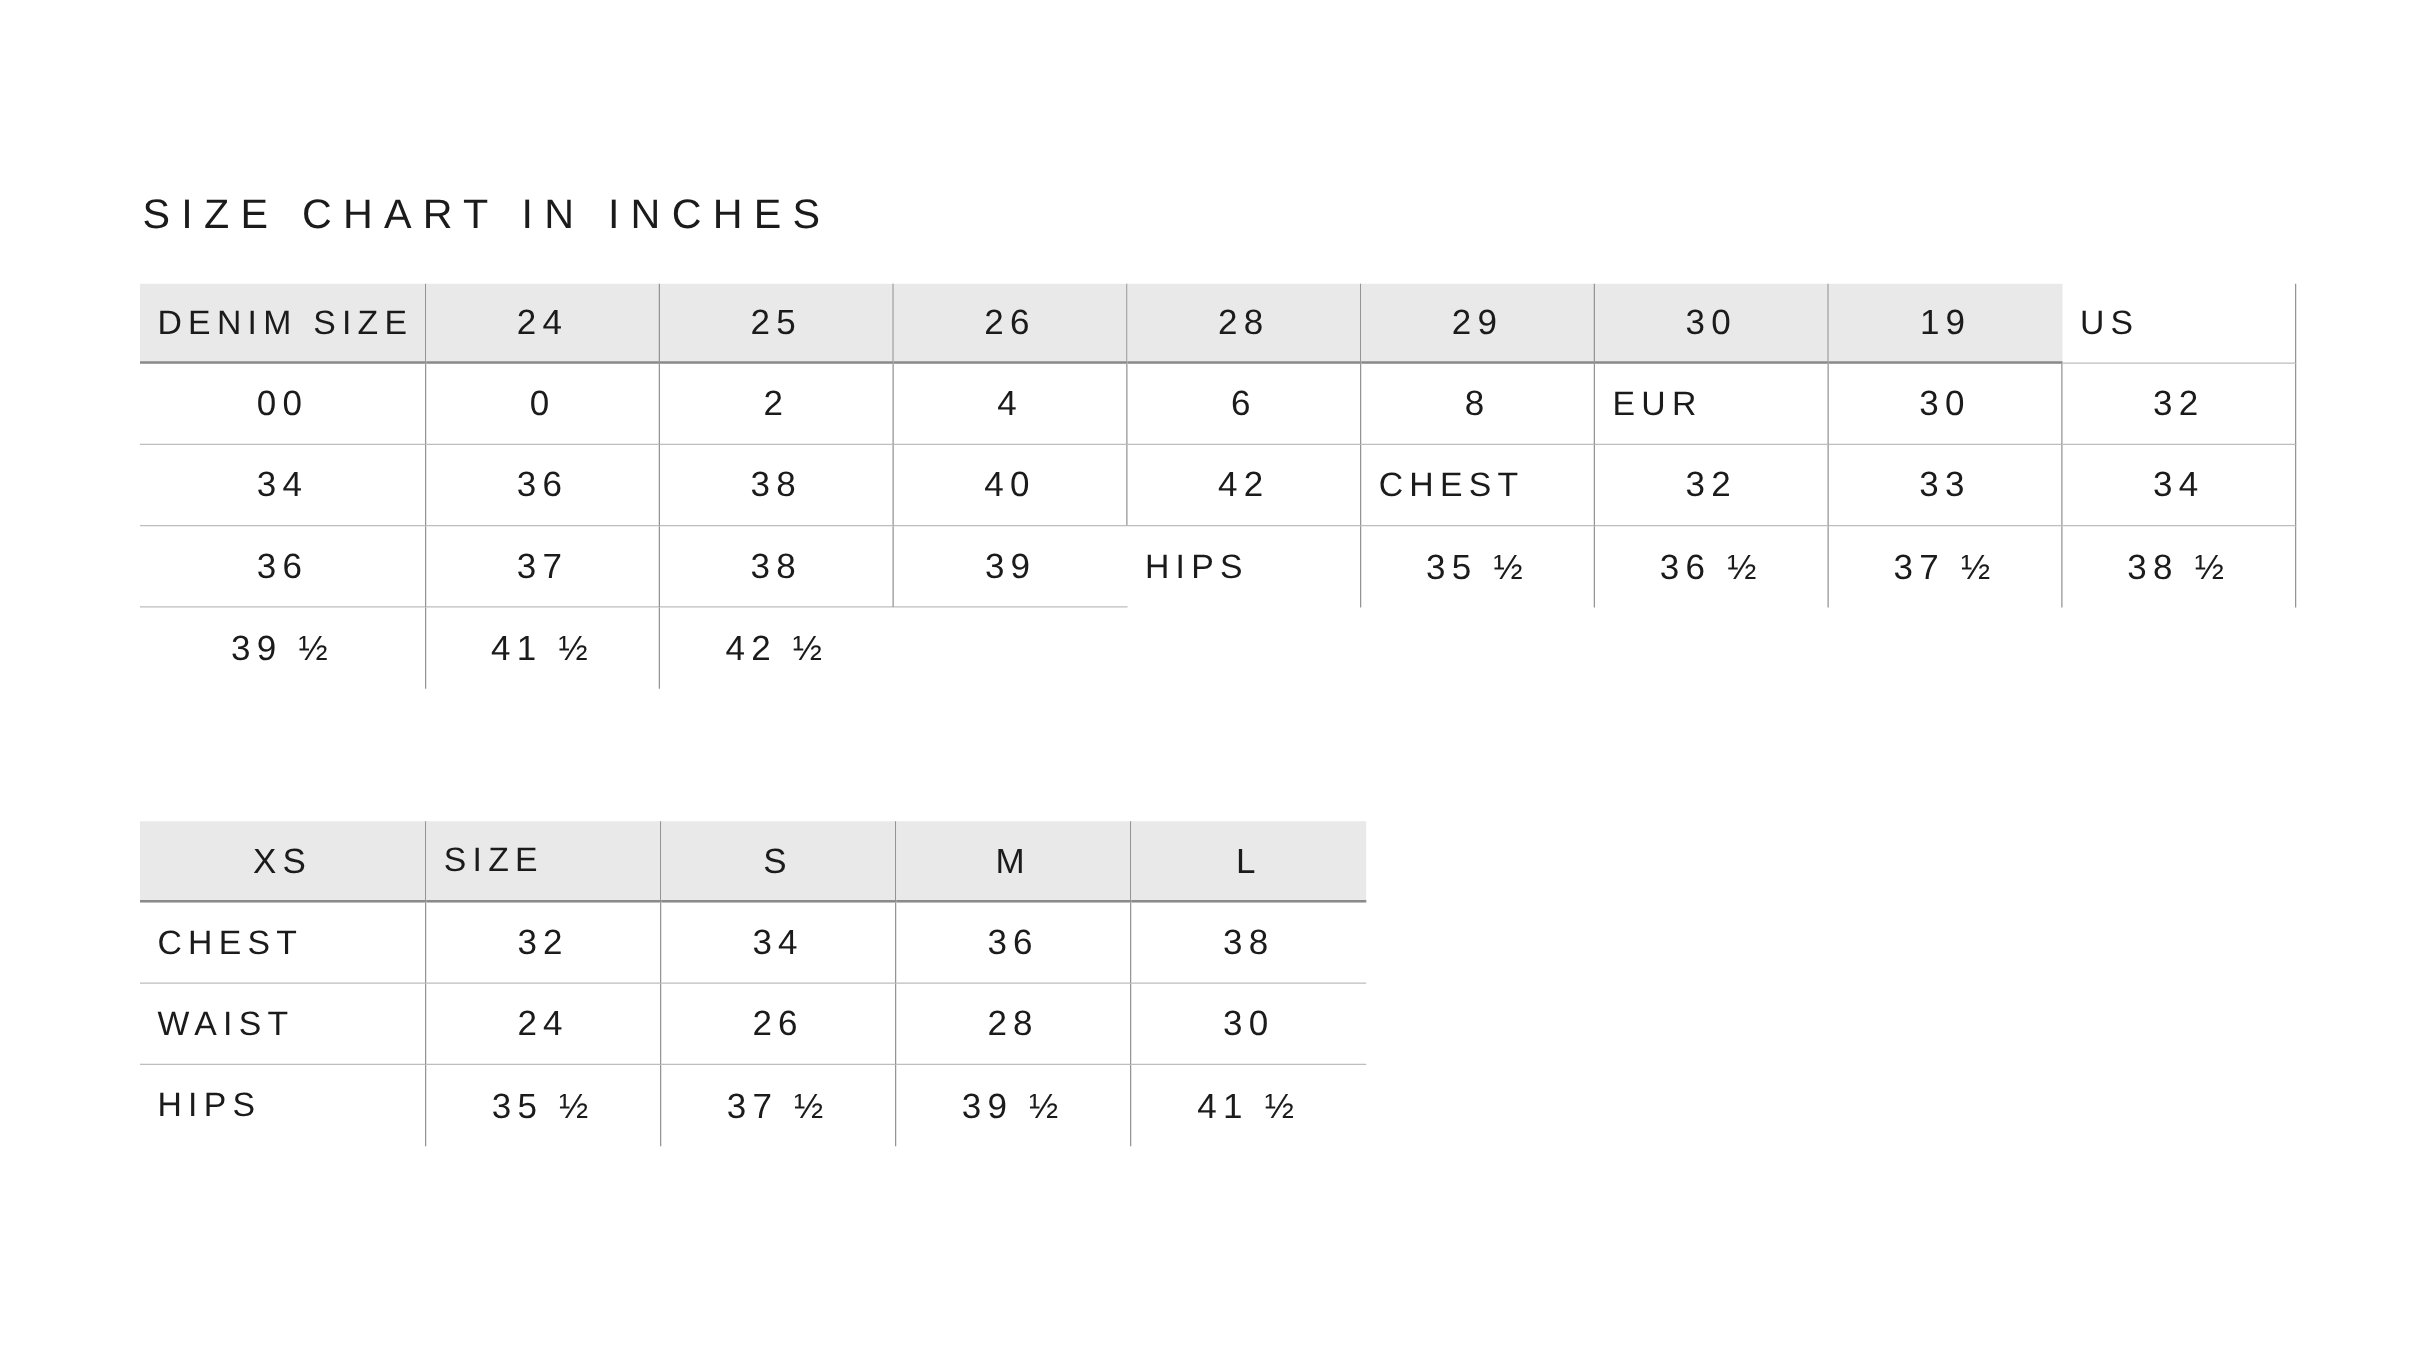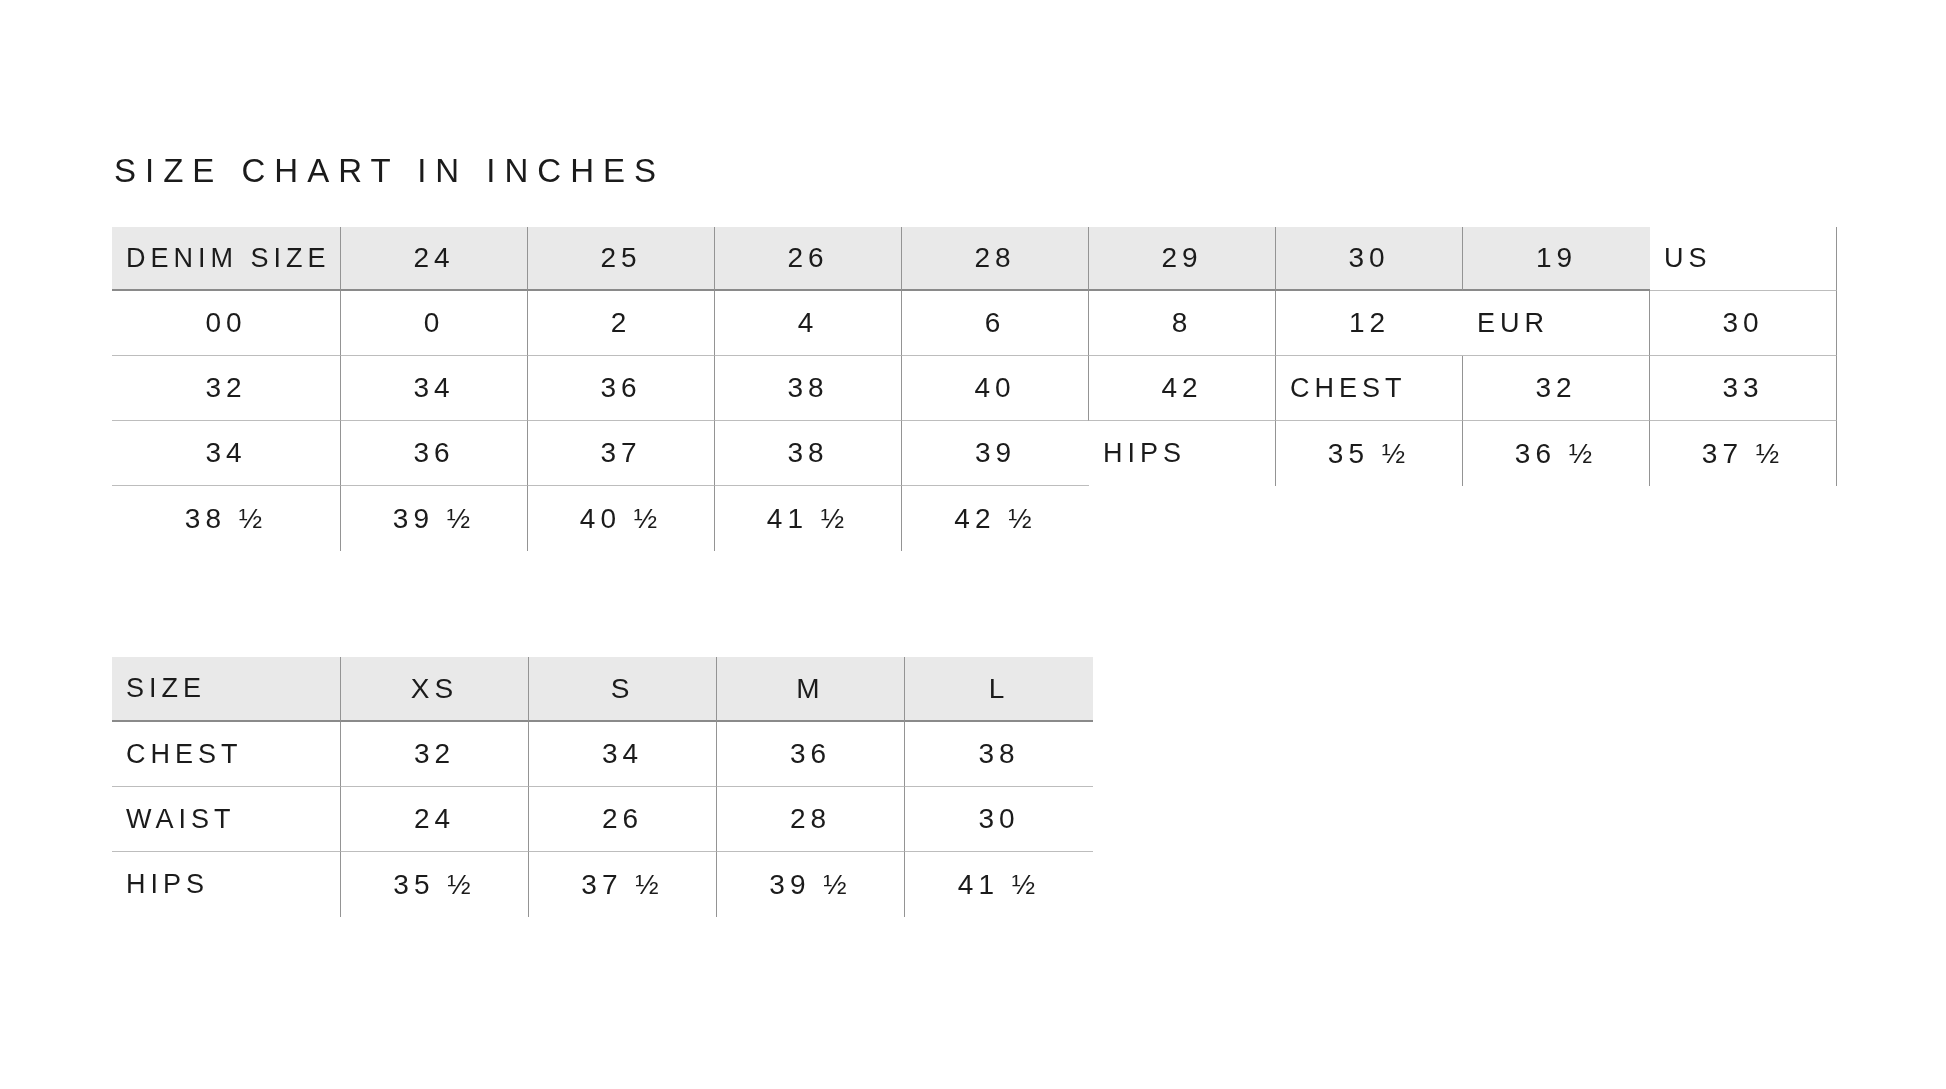--- a/index.html
+++ b/index.html
@@ -88,21 +88,20 @@
       <div class="cell header">29</div>
       <div class="cell header">30</div>
       <div class="cell header last-col">19</div>
       <div class="cell label">US</div>
       <div class="cell">00</div>
       <div class="cell">0</div>
       <div class="cell">2</div>
       <div class="cell">4</div>
       <div class="cell">6</div>
       <div class="cell">8</div>
-      <div class="cell last-col">12</div>
       <div class="cell label">EUR</div>
       <div class="cell">30</div>
       <div class="cell">32</div>
       <div class="cell">34</div>
       <div class="cell">36</div>
       <div class="cell">38</div>
       <div class="cell">40</div>
       <div class="cell">42</div>
       <div class="cell label">CHEST</div>
       <div class="cell">32</div>
@@ -111,28 +110,27 @@
       <div class="cell">36</div>
       <div class="cell">37</div>
       <div class="cell">38</div>
       <div class="cell last-col">39</div>
       <div class="cell label last-row">HIPS</div>
       <div class="cell last-row">35 ½</div>
       <div class="cell last-row">36 ½</div>
       <div class="cell last-row">37 ½</div>
       <div class="cell last-row">38 ½</div>
       <div class="cell last-row">39 ½</div>
-      <div class="cell last-row">40 ½</div>
       <div class="cell last-row">41 ½</div>
       <div class="cell last-col last-row">42 ½</div>
     </div>
 
   <div class="size-table t-letter">
+      <div class="cell header">XS</div>
       <div class="cell header label">SIZE</div>
-      <div class="cell header">XS</div>
       <div class="cell header">S</div>
       <div class="cell header">M</div>
       <div class="cell header last-col">L</div>
       <div class="cell label">CHEST</div>
       <div class="cell">32</div>
       <div class="cell">34</div>
       <div class="cell">36</div>
       <div class="cell last-col">38</div>
       <div class="cell label">WAIST</div>
       <div class="cell">24</div>

